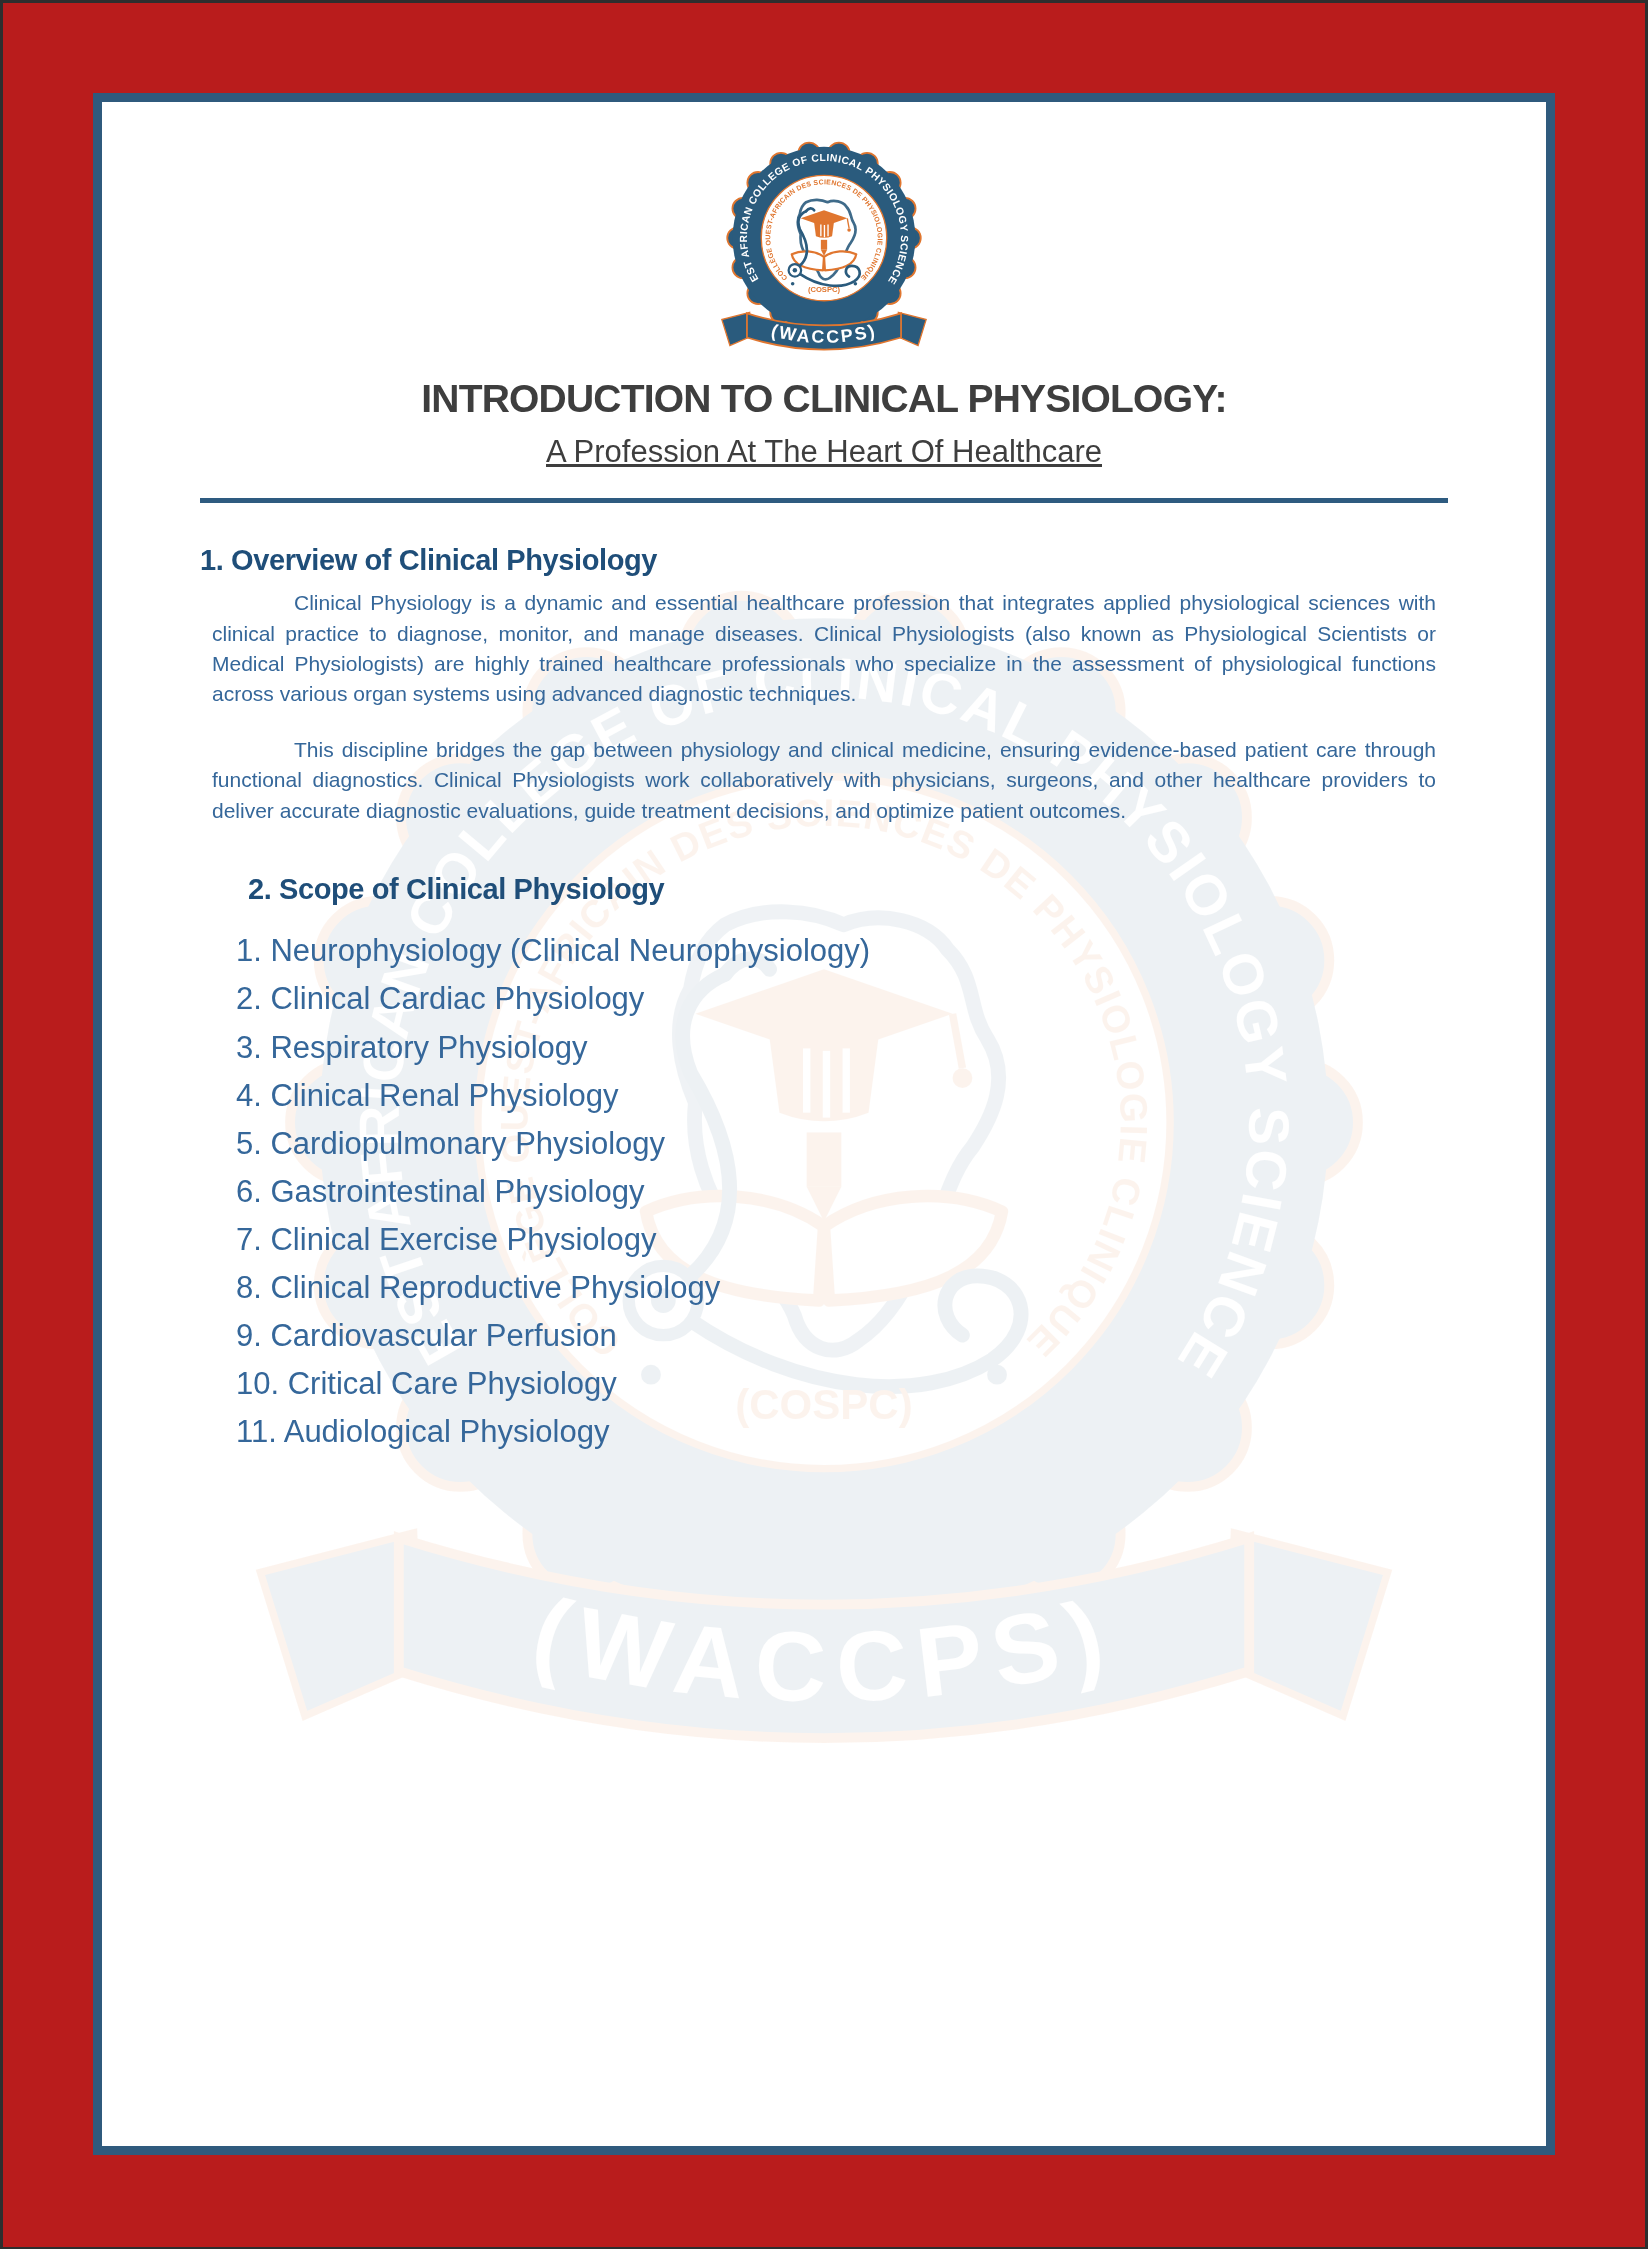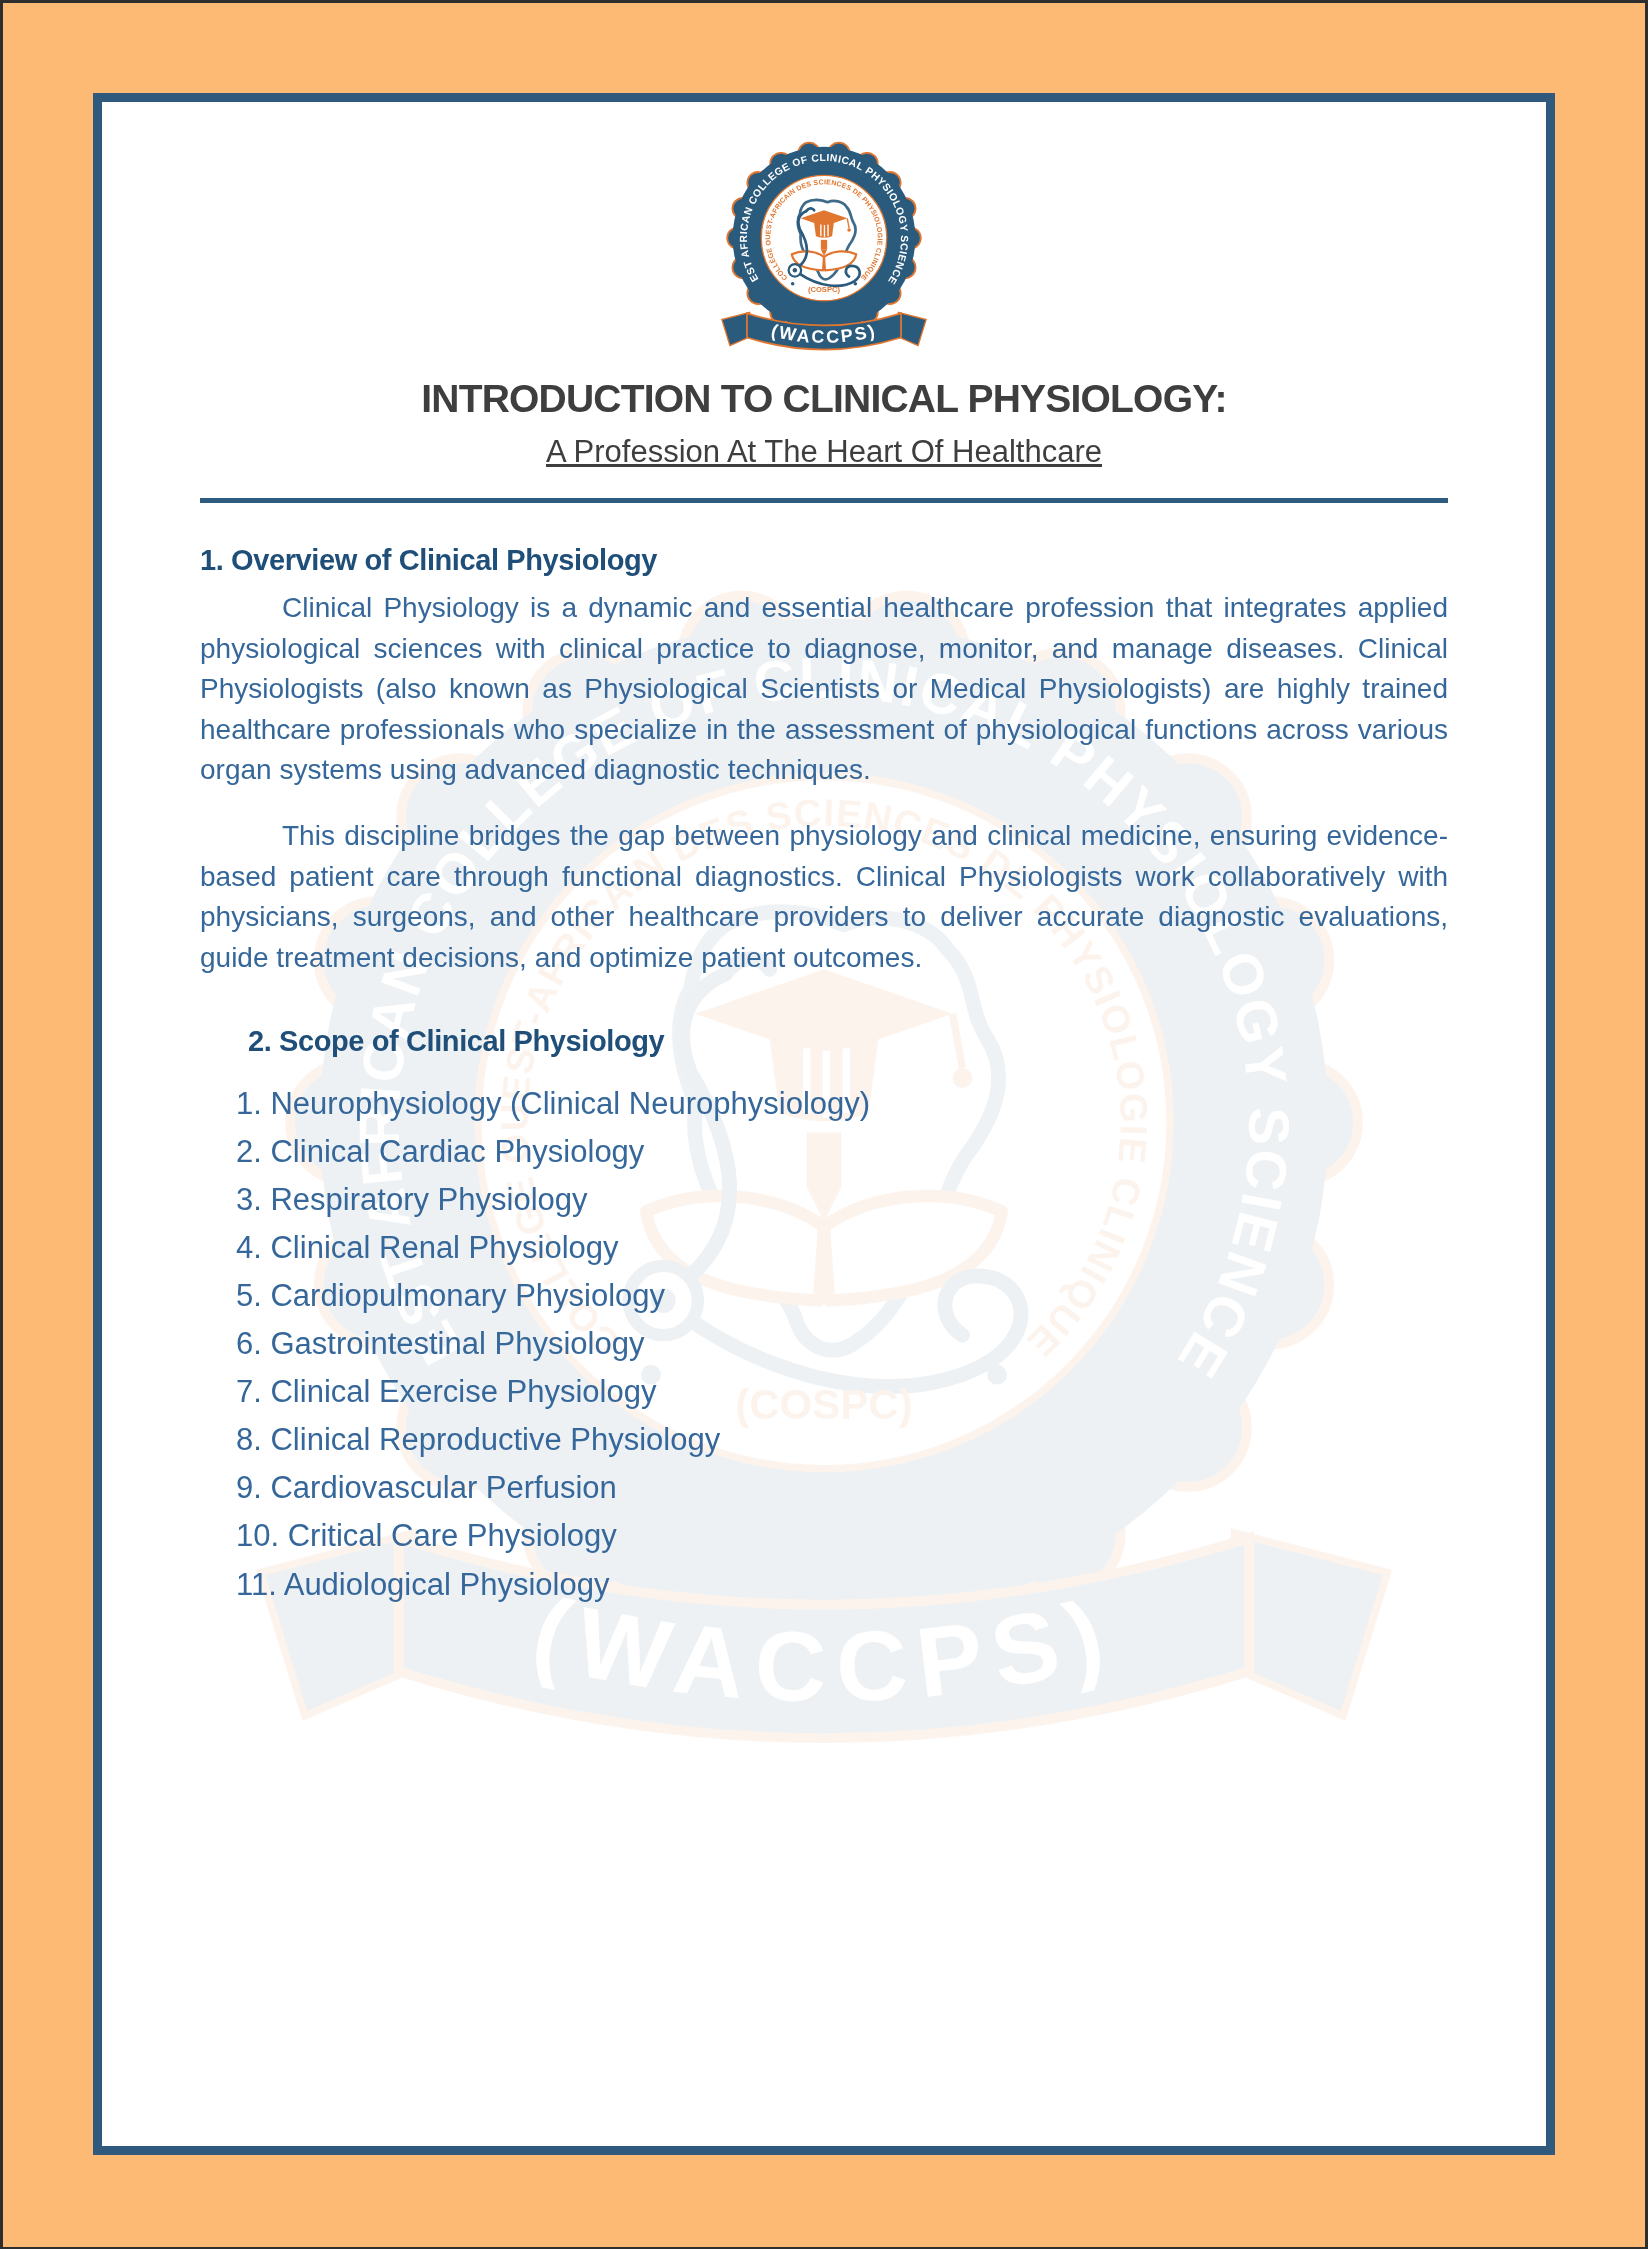--- a/index.html
+++ b/index.html
@@ -1,17 +1,17 @@
 <!DOCTYPE html>
 <html style="font-size:13px"><head>
 <meta charset="utf-8">
 <style>
   html,body{margin:0;padding:0;background:#ffffff;}
   .page{
-    position:relative;width:1648px;height:2250px;background:#fdba74;
+    position:relative;width:1648px;height:2250px;background:#b91c1c;
     border:3.3px solid #2e2e2e;box-sizing:border-box;overflow:hidden;
     font-family:"Liberation Sans", sans-serif;
   }
   .frame{
     position:absolute;left:90px;top:90px;width:1462px;height:2062px;
     border:9px solid #2f5a7d;box-sizing:border-box;overflow:hidden;background:#ffffff;
   }
   .watermark{
     position:absolute;left:50%;top:452px;transform:translateX(-50%);
     width:1236px;opacity:0.08;pointer-events:none;
@@ -26,21 +26,21 @@
     margin:10px 0 0;text-align:center;font-size:31px;font-weight:400;
     color:#3e3e3e;line-height:1.3;text-decoration:underline;
   }
   .rule{margin:25px 0 0;height:5.8px;background:#2e5b80;border:none;}
   .h2{
     margin:40px 0 0;font-size:29px;font-weight:700;color:#1f4e79;line-height:1.2;
     letter-spacing:-0.4px;
   }
   .h2.second{margin-top:46px;margin-left:48px;}
   .body-p{
-    margin:10px 0 0;font-size:28px;color:#35679a;line-height:1.45;
+    margin:10px 12px 0;font-size:21px;color:#35679a;line-height:1.45;
     text-align:justify;text-indent:82px;
   }
   .body-p.spaced{margin-top:25px;}
   .spec-list{
     margin:21.4px 0 0;padding:0 0 0 36px;list-style:none;counter-reset:spec;
     font-size:31px;color:#35679a;line-height:1.5;
   }
   .spec-list li{counter-increment:spec;margin:0 0 1.6px 0;}
   .spec-list li::before{content:counter(spec) ". ";}
   .closing{margin-top:28px;}

